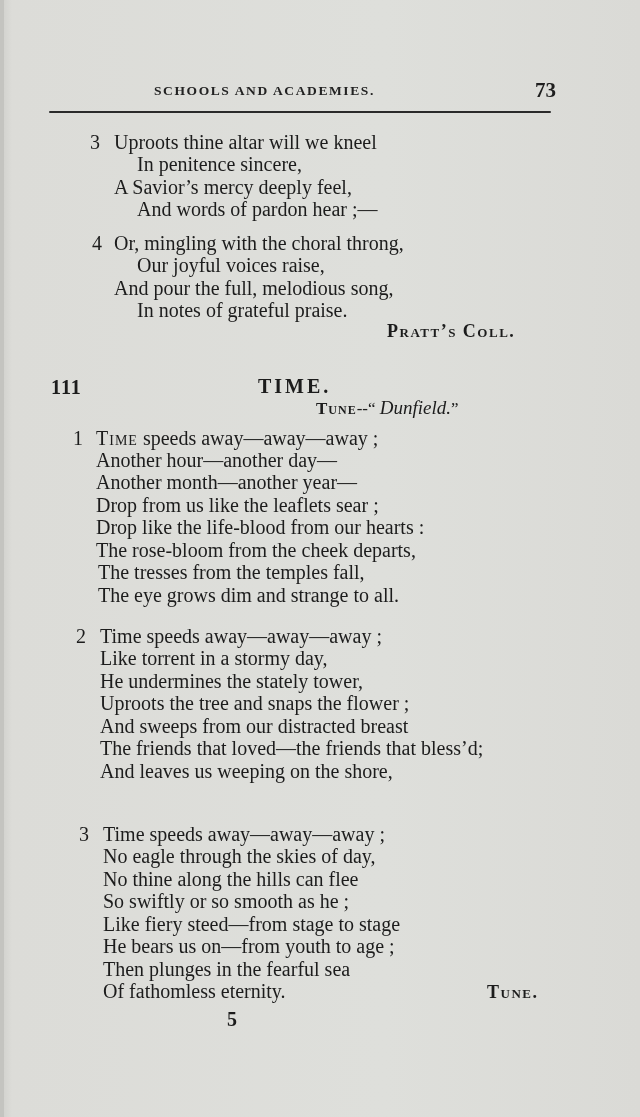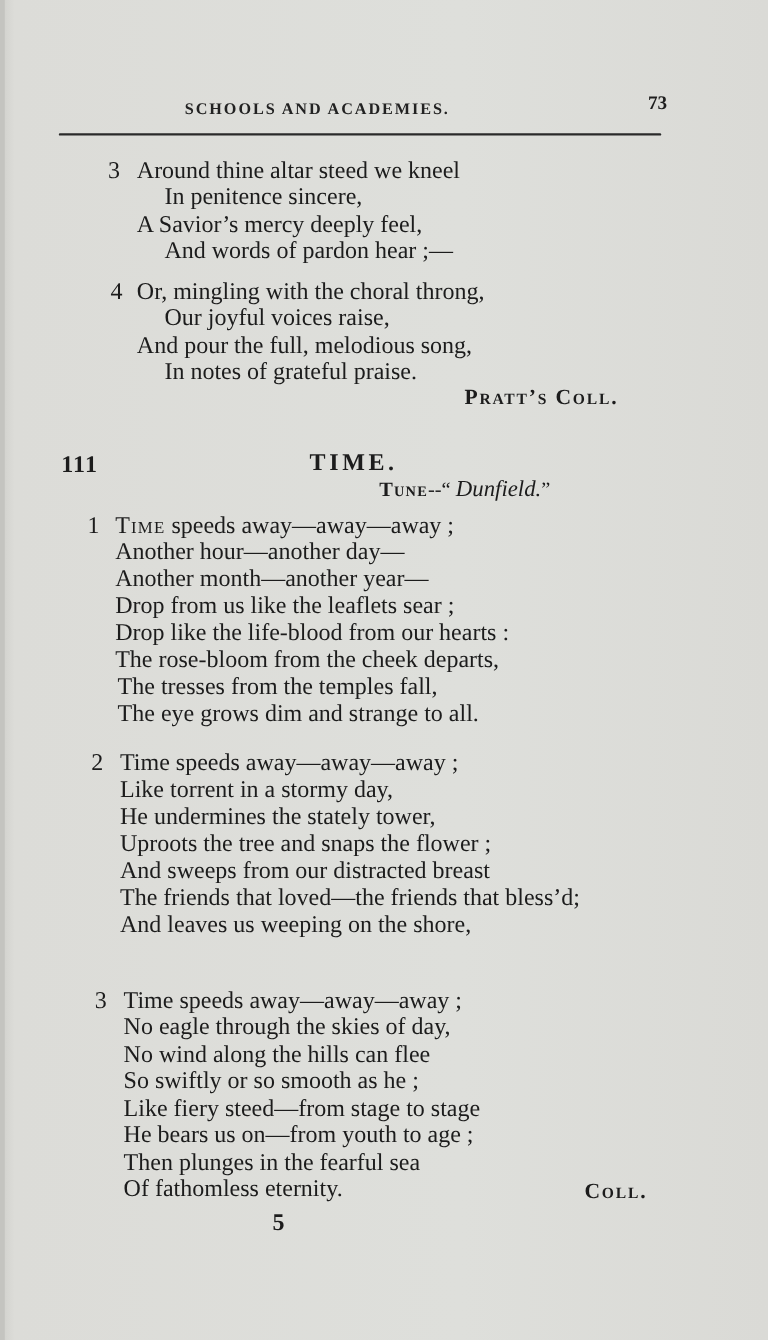--- a/index.html
+++ b/index.html
@@ -22,21 +22,21 @@
     position: absolute; top: 80px; left: 48px; width: 510px; height: 22px;
   }
   .running-title {
     position: absolute; left: 106px; top: 3px;
     font-family: "Liberation Serif", serif; font-weight: bold;
     font-size: 13.5px; letter-spacing: 1.6px; color: #222;
   }
   .page-number {
     position: absolute; right: 2px; top: -2px;
     font-family: "Liberation Serif", serif; font-weight: bold;
-    font-size: 16px; color: #1e1e1e;
+    font-size: 21px; color: #1e1e1e;
   }
   .rule {
     position: absolute; top: 111px; left: 49px; width: 502px; height: 2px;
     background: #2a2a2a; border-radius: 1px;
   }
   .line {
     position: absolute; white-space: nowrap;
     font-family: "Liberation Serif", serif;
     font-size: 20px; line-height: 22px; color: #1c1c1c;
   }
@@ -79,21 +79,21 @@
 <div class="page">
   <div class="page-edge"></div>
 
   <div class="running-head">
     <span class="running-title">SCHOOLS AND ACADEMIES.</span>
     <span class="page-number">73</span>
   </div>
   <div class="rule"></div>
 
   <span class="num" style="left:90px;top:131px">3</span>
-  <span class="line" style="left:114px;top:131px">Around thine altar steed we kneel</span>
+  <span class="line" style="left:114px;top:131px">Uproots thine altar will we kneel</span>
   <span class="line" style="left:137px;top:153px">In penitence sincere,</span>
   <span class="line" style="left:114px;top:176px">A Savior’s mercy deeply feel,</span>
   <span class="line" style="left:137px;top:198px">And words of pardon hear ;—</span>
 
   <span class="num" style="left:92px;top:232px">4</span>
   <span class="line" style="left:114px;top:232px">Or, mingling with the choral throng,</span>
   <span class="line" style="left:137px;top:254px">Our joyful voices raise,</span>
   <span class="line" style="left:114px;top:277px">And pour the full, melodious song,</span>
   <span class="line" style="left:137px;top:299px">In notes of grateful praise.</span>
   <span class="attrib" style="left:387px;top:321px">Pratt’s Coll.</span>
@@ -117,22 +117,22 @@
   <span class="line" style="left:100px;top:647px">Like torrent in a stormy day,</span>
   <span class="line" style="left:100px;top:670px">He undermines the stately tower,</span>
   <span class="line" style="left:100px;top:692px">Uproots the tree and snaps the flower ;</span>
   <span class="line" style="left:100px;top:715px">And sweeps from our distracted breast</span>
   <span class="line" style="left:100px;top:737px">The friends that loved—the friends that bless’d;</span>
   <span class="line" style="left:100px;top:760px">And leaves us weeping on the shore,</span>
 
   <span class="num" style="left:79px;top:823px">3</span>
   <span class="line" style="left:103px;top:823px">Time speeds away—away—away ;</span>
   <span class="line" style="left:103px;top:845px">No eagle through the skies of day,</span>
-  <span class="line" style="left:103px;top:868px">No wind along the hills can flee</span>
+  <span class="line" style="left:103px;top:868px">No thine along the hills can flee</span>
   <span class="line" style="left:103px;top:890px">So swiftly or so smooth as he ;</span>
   <span class="line" style="left:103px;top:913px">Like fiery steed—from stage to stage</span>
   <span class="line" style="left:103px;top:935px">He bears us on—from youth to age ;</span>
   <span class="line" style="left:103px;top:958px">Then plunges in the fearful sea</span>
   <span class="line" style="left:103px;top:980px">Of fathomless eternity.</span>
-  <span class="attrib" style="left:487px;top:982px">Coll.</span>
+  <span class="attrib" style="left:487px;top:982px">Tune.</span>
 
   <span class="signature">5</span>
 </div>
 
 </body></html>

